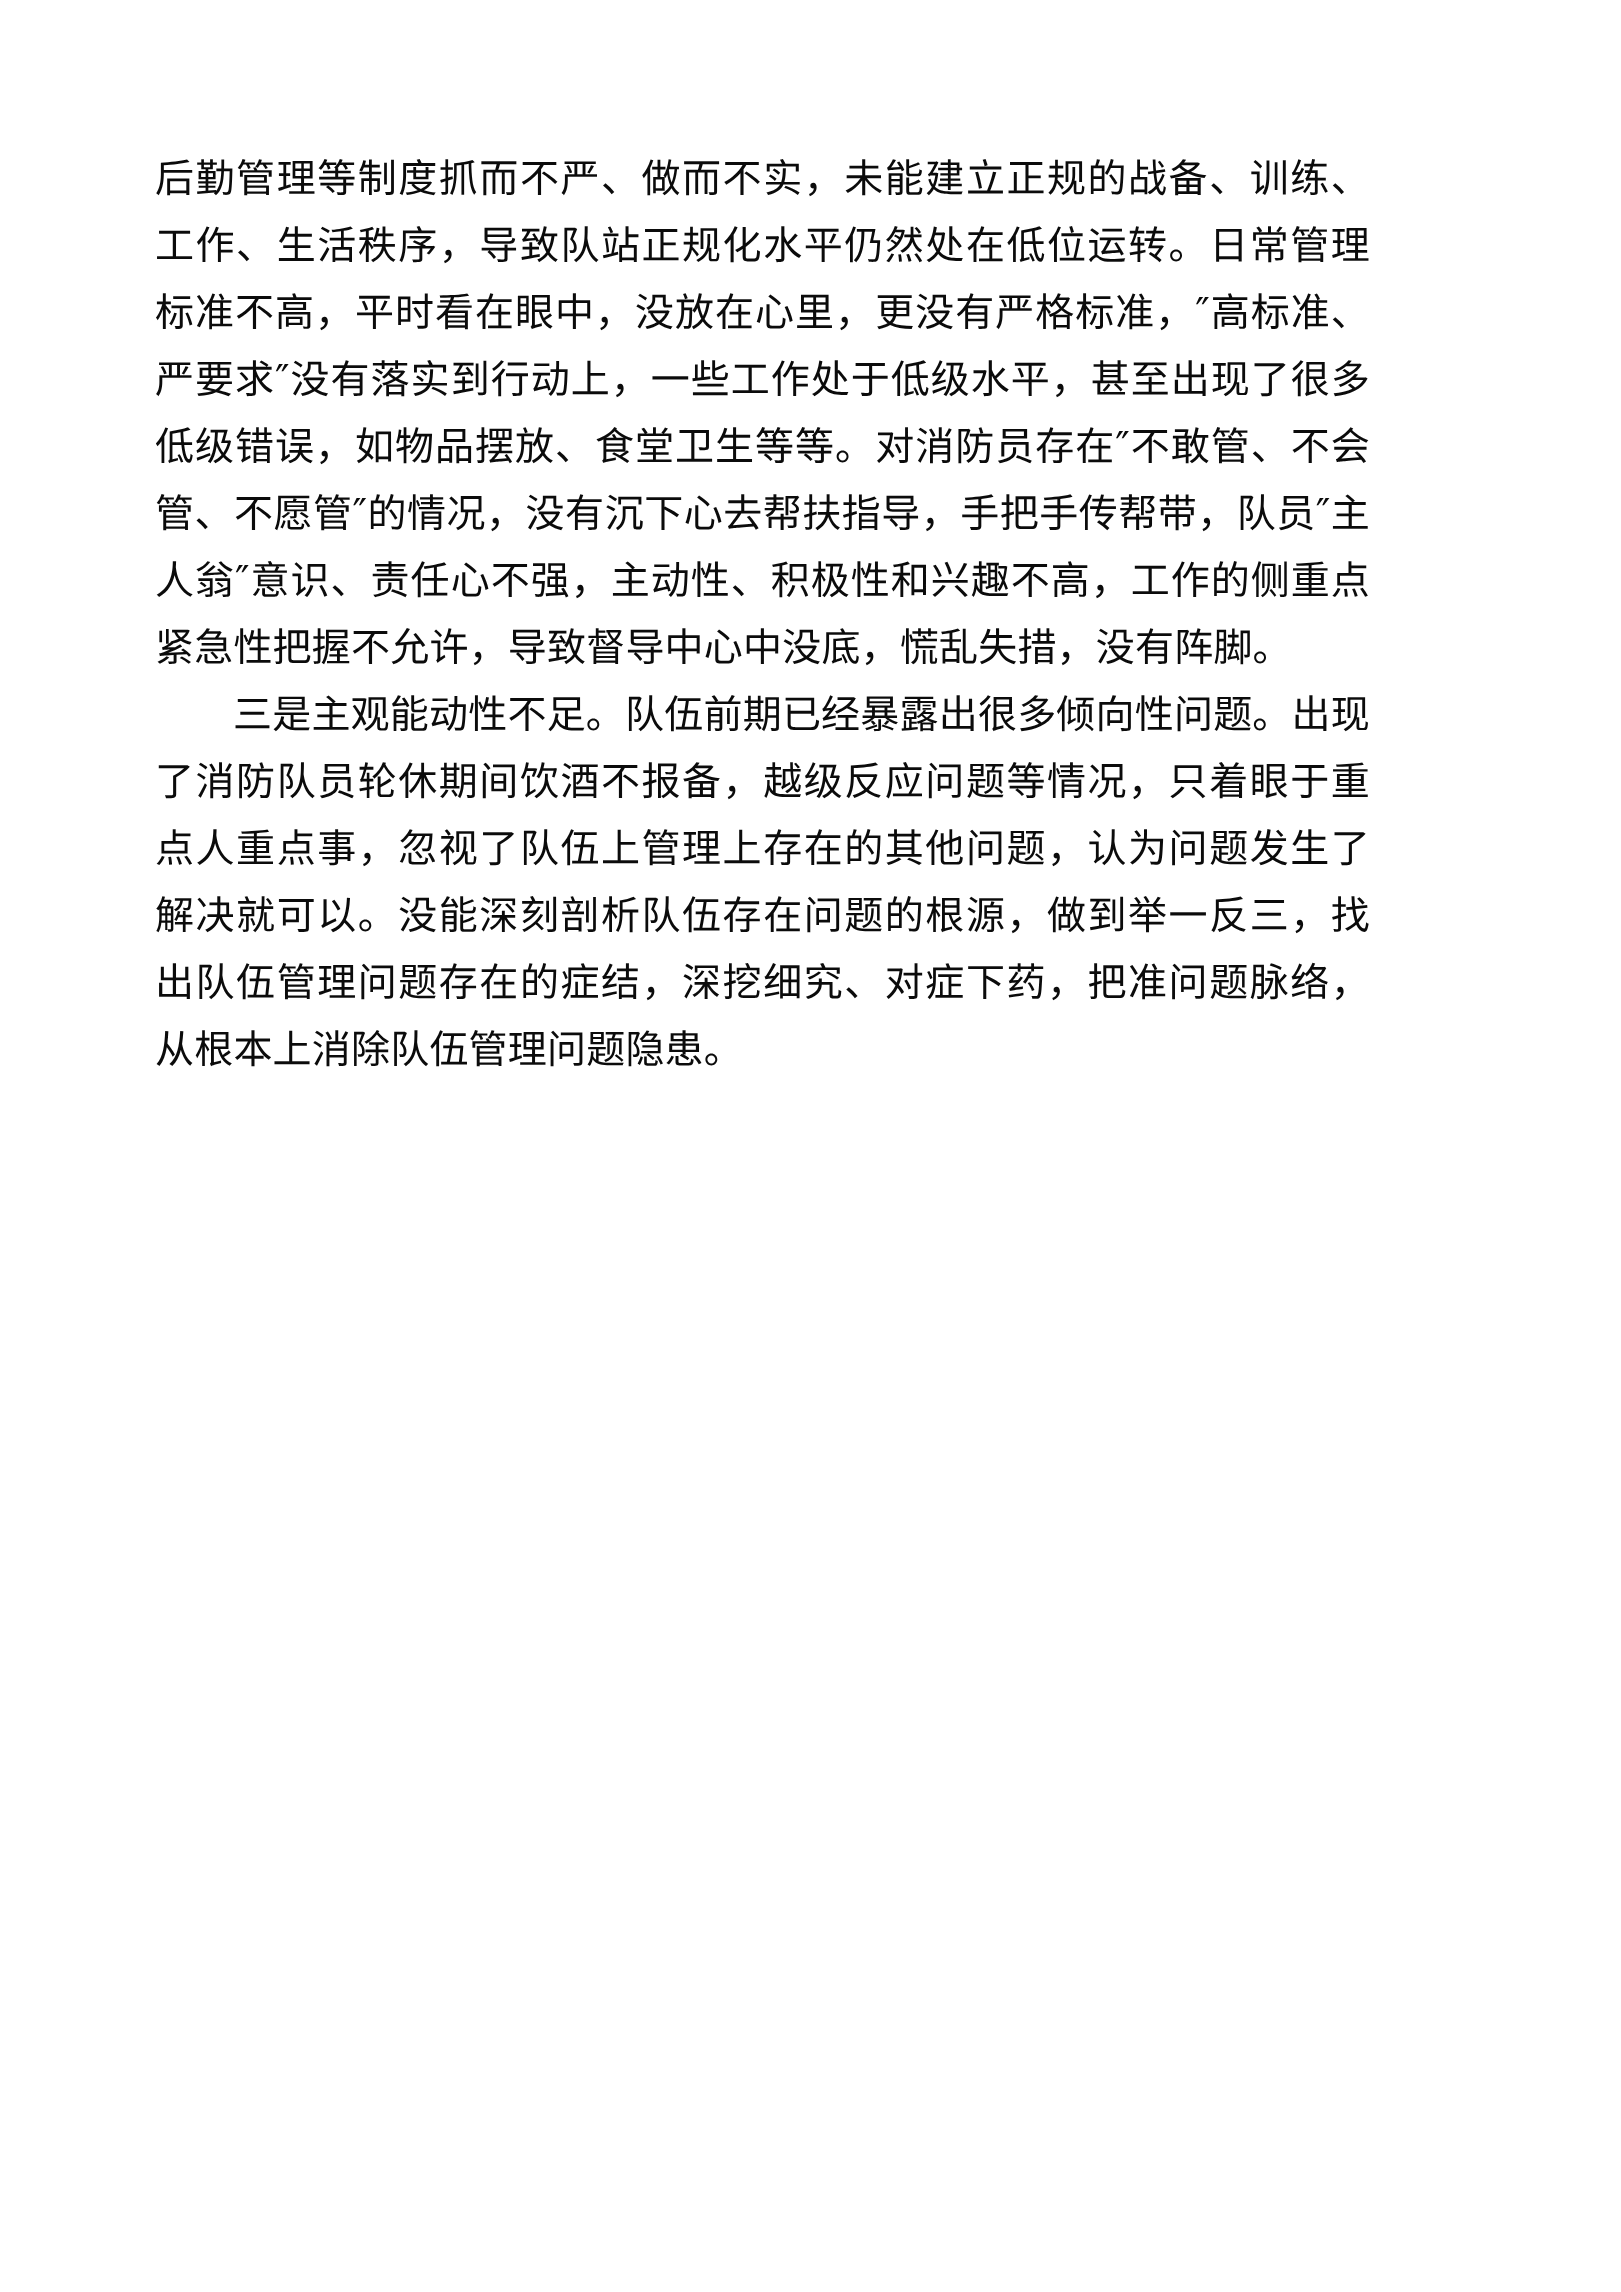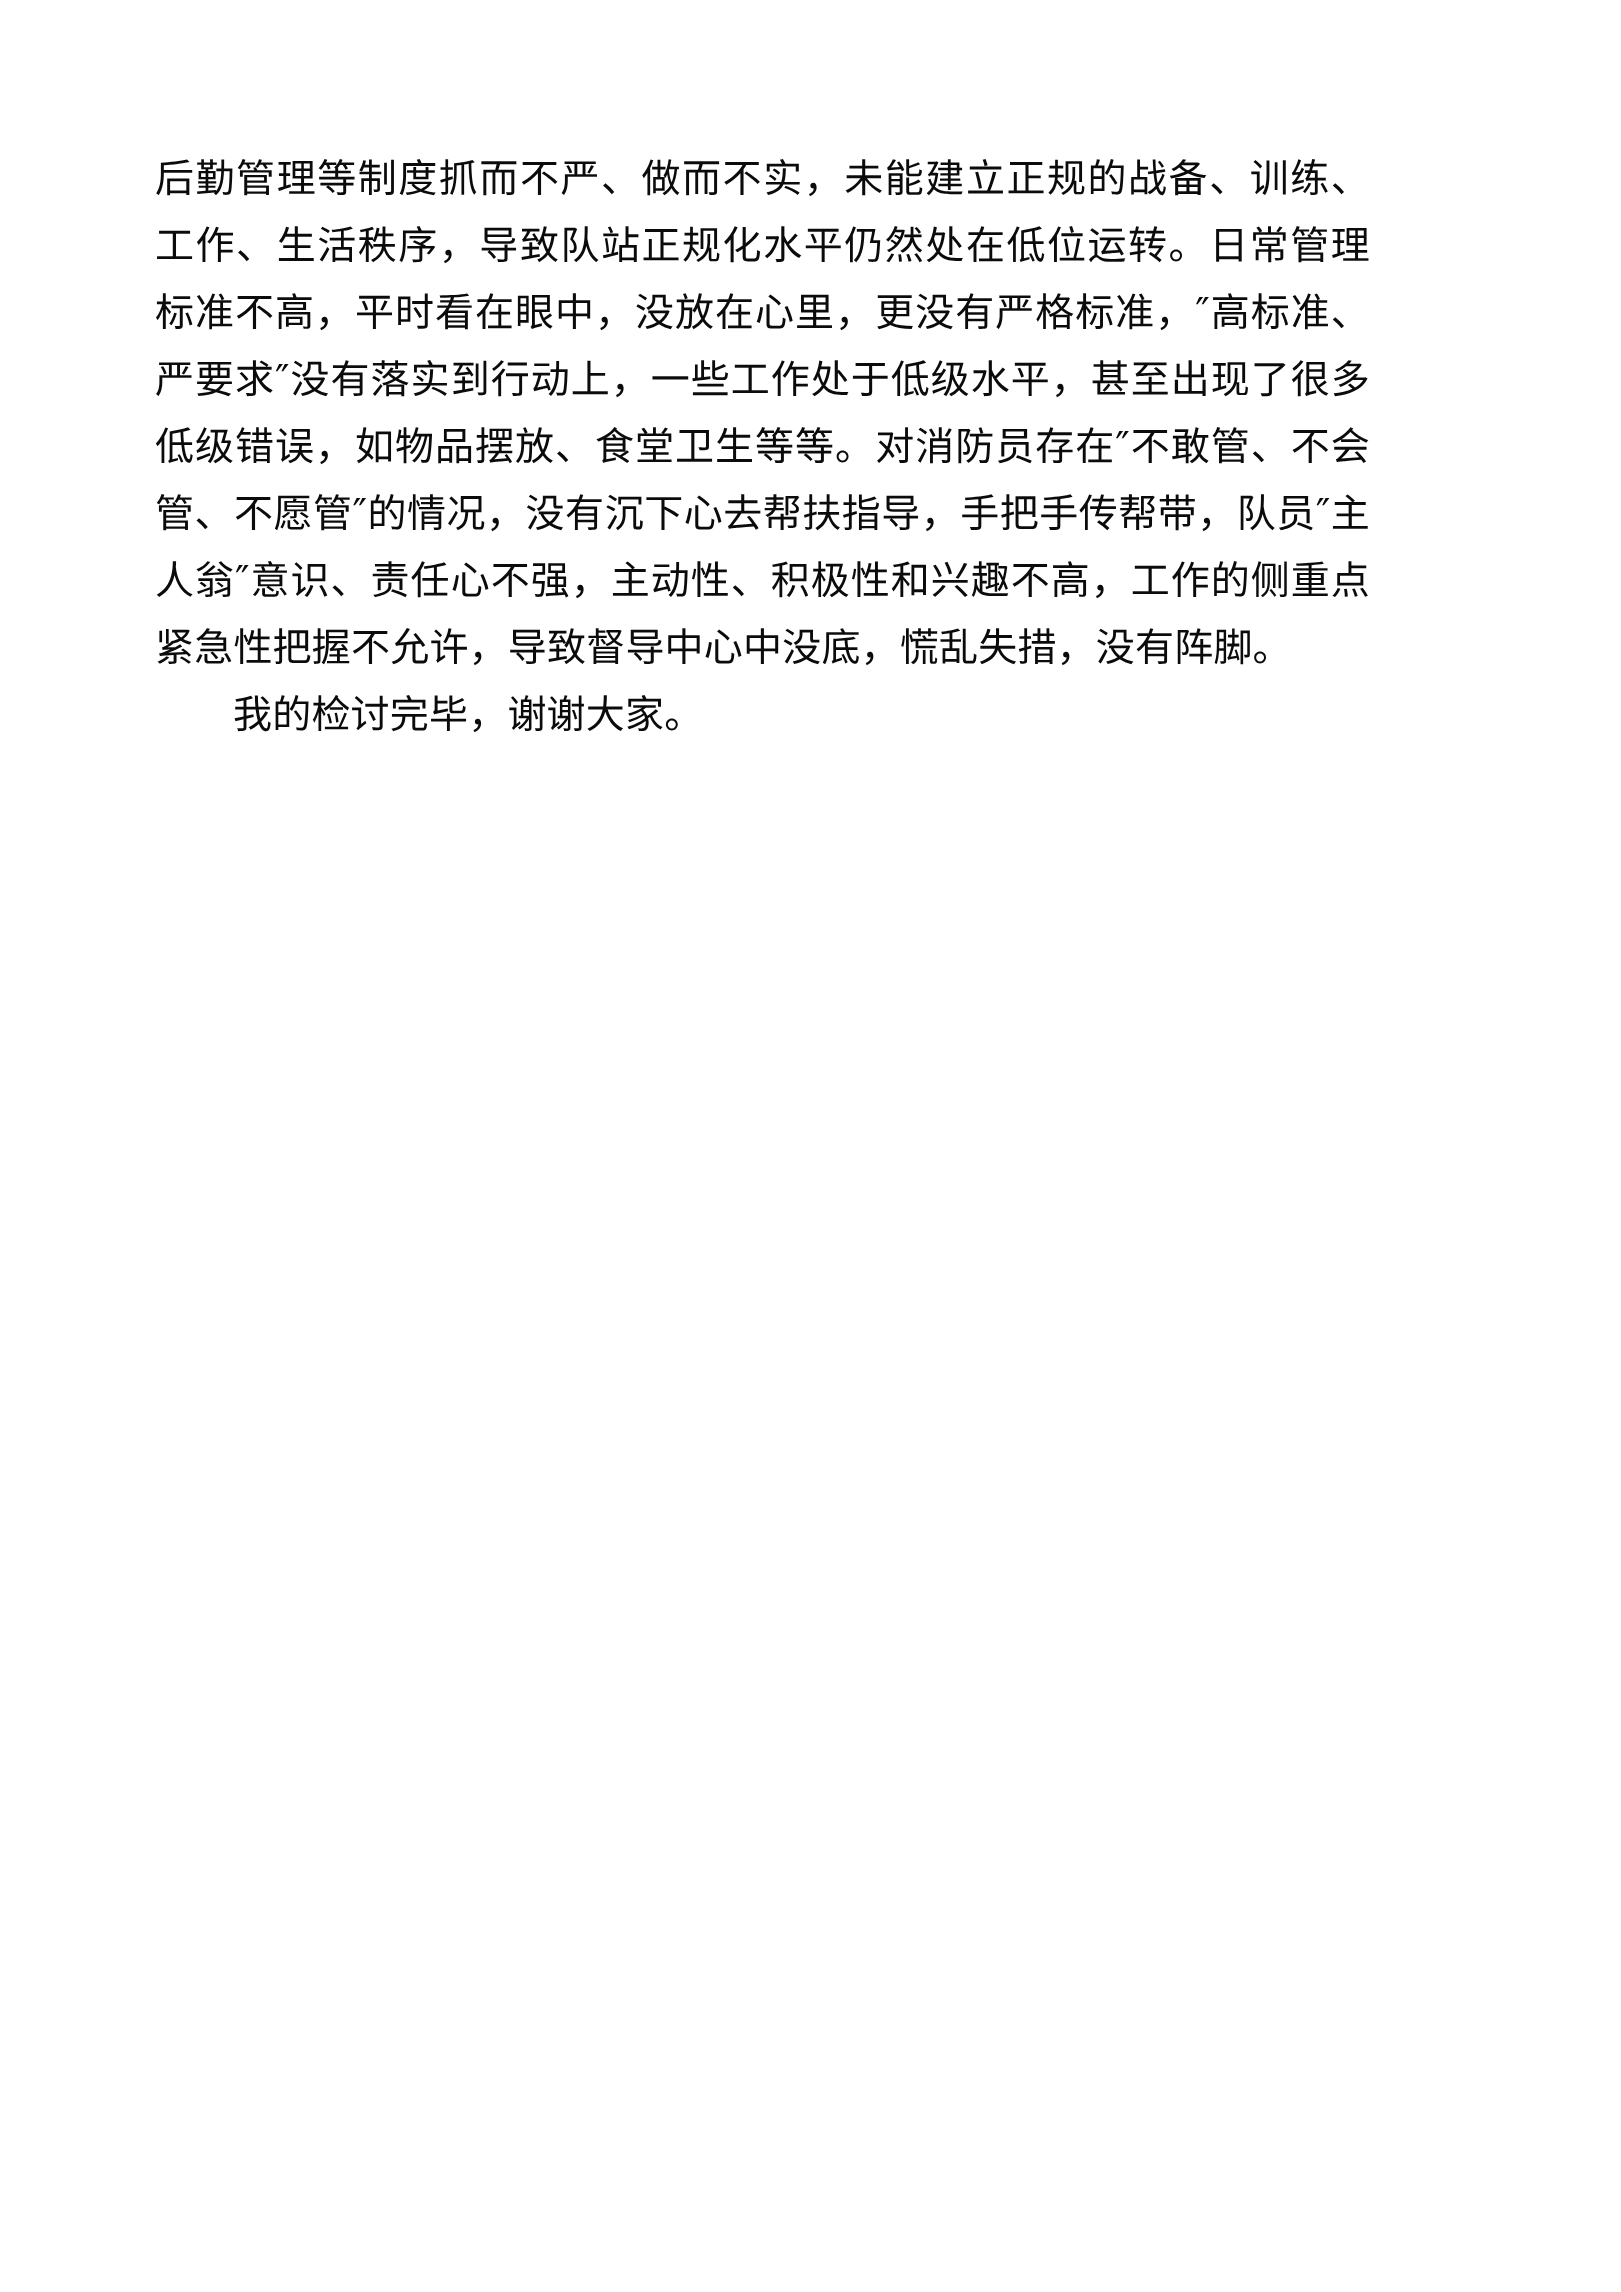--- a/index.html
+++ b/index.html
@@ -55,19 +55,19 @@
   }
 </style>
 </head>
 <body>
 
 <div class="page">
   <div class="doc-body">
 
     <p class="para cont">后勤管理等制度抓而不严、做而不实，未能建立正规的战备、训练、工作、生活秩序，导致队站正规化水平仍然处在低位运转。日常管理标准不高，平时看在眼中，没放在心里，更没有严格标准，″高标准、严要求″没有落实到行动上，一些工作处于低级水平，甚至出现了很多低级错误，如物品摆放、食堂卫生等等。对消防员存在″不敢管、不会管、不愿管″的情况，没有沉下心去帮扶指导，手把手传帮带，队员″主人翁″意识、责任心不强，主动性、积极性和兴趣不高，工作的侧重点紧急性把握不允许，导致督导中心中没底，慌乱失措，没有阵脚。</p>
 
+    <p class="para indent">三是主观能动性不足。队伍前期已经暴露出很多倾向性问题。出现了消防队员轮休期间饮酒不报备，越级反应问题等情况，只着眼于重点人重点事，忽视了队伍上管理上存在的其他问题，认为问题发生了解决就可以。没能深刻剖析队伍存在问题的根源，做到举一反三，找出队伍管理问题存在的症结，深挖细究、对症下药，把准问题脉络，从根本上消除队伍管理问题隐患。</p>
 
 
-    <p class="para indent">我的检讨完毕，谢谢大家。</p>
 
   </div>
 </div>
 
 
 </body></html>

